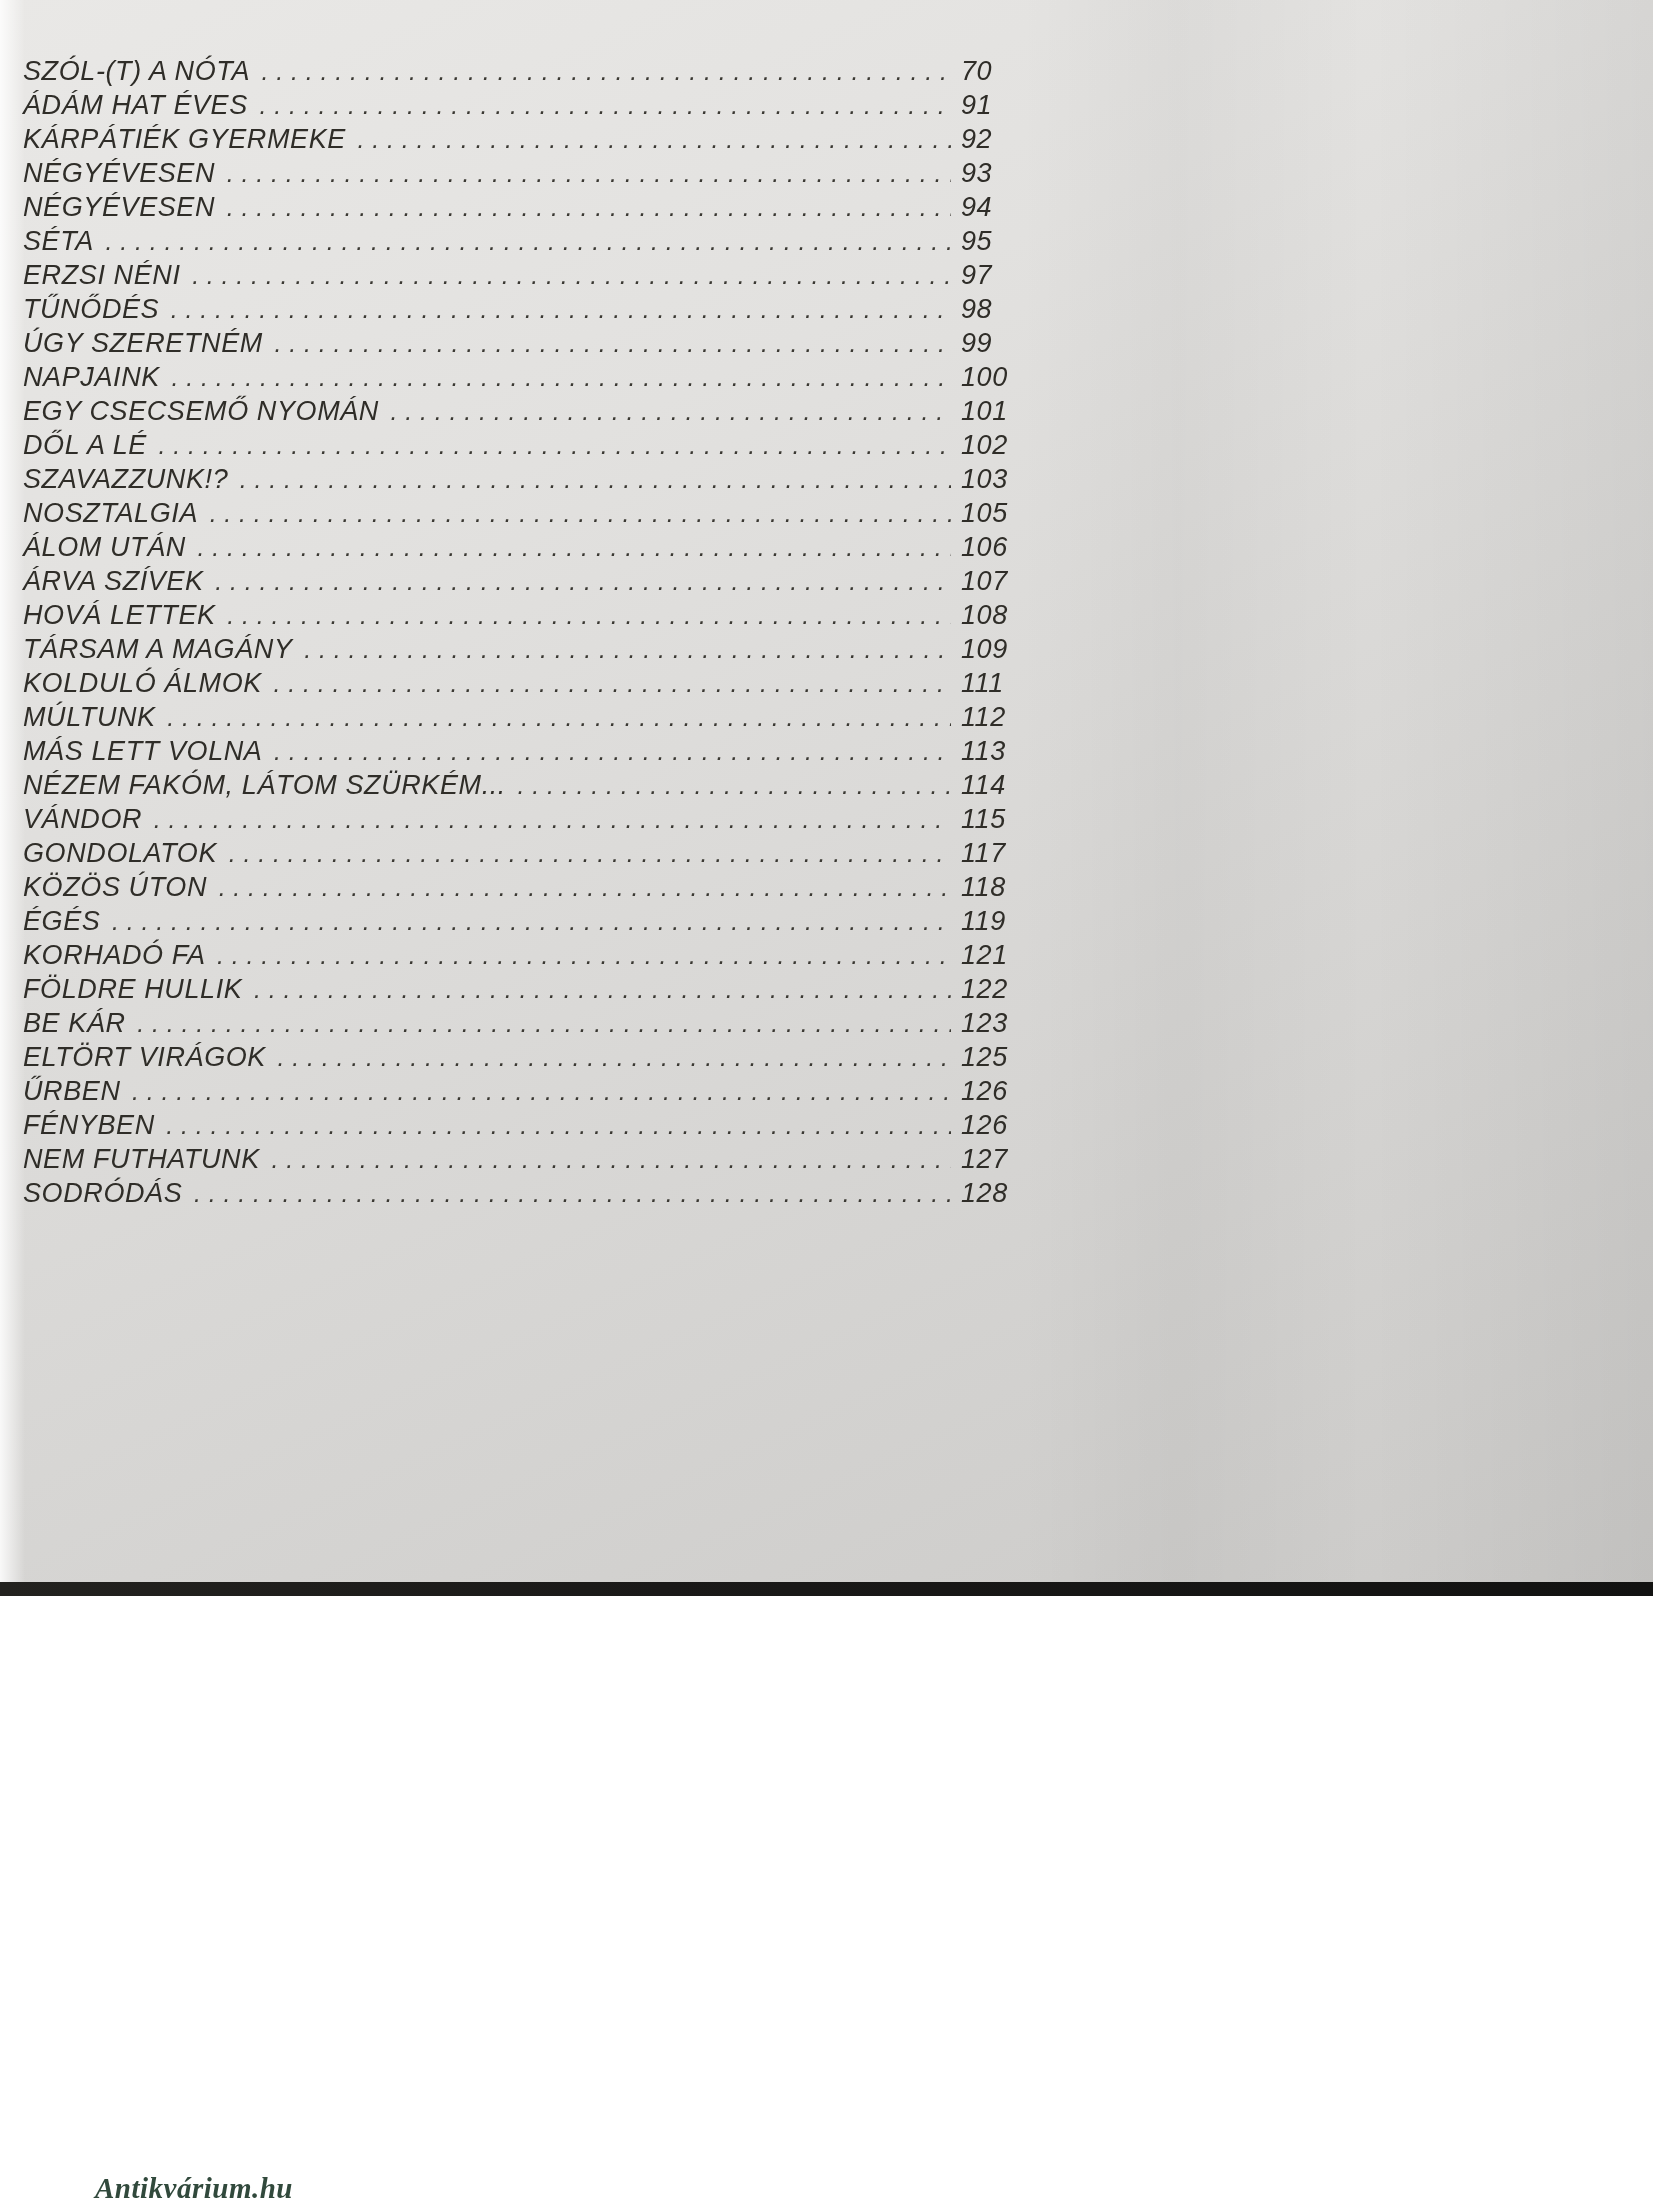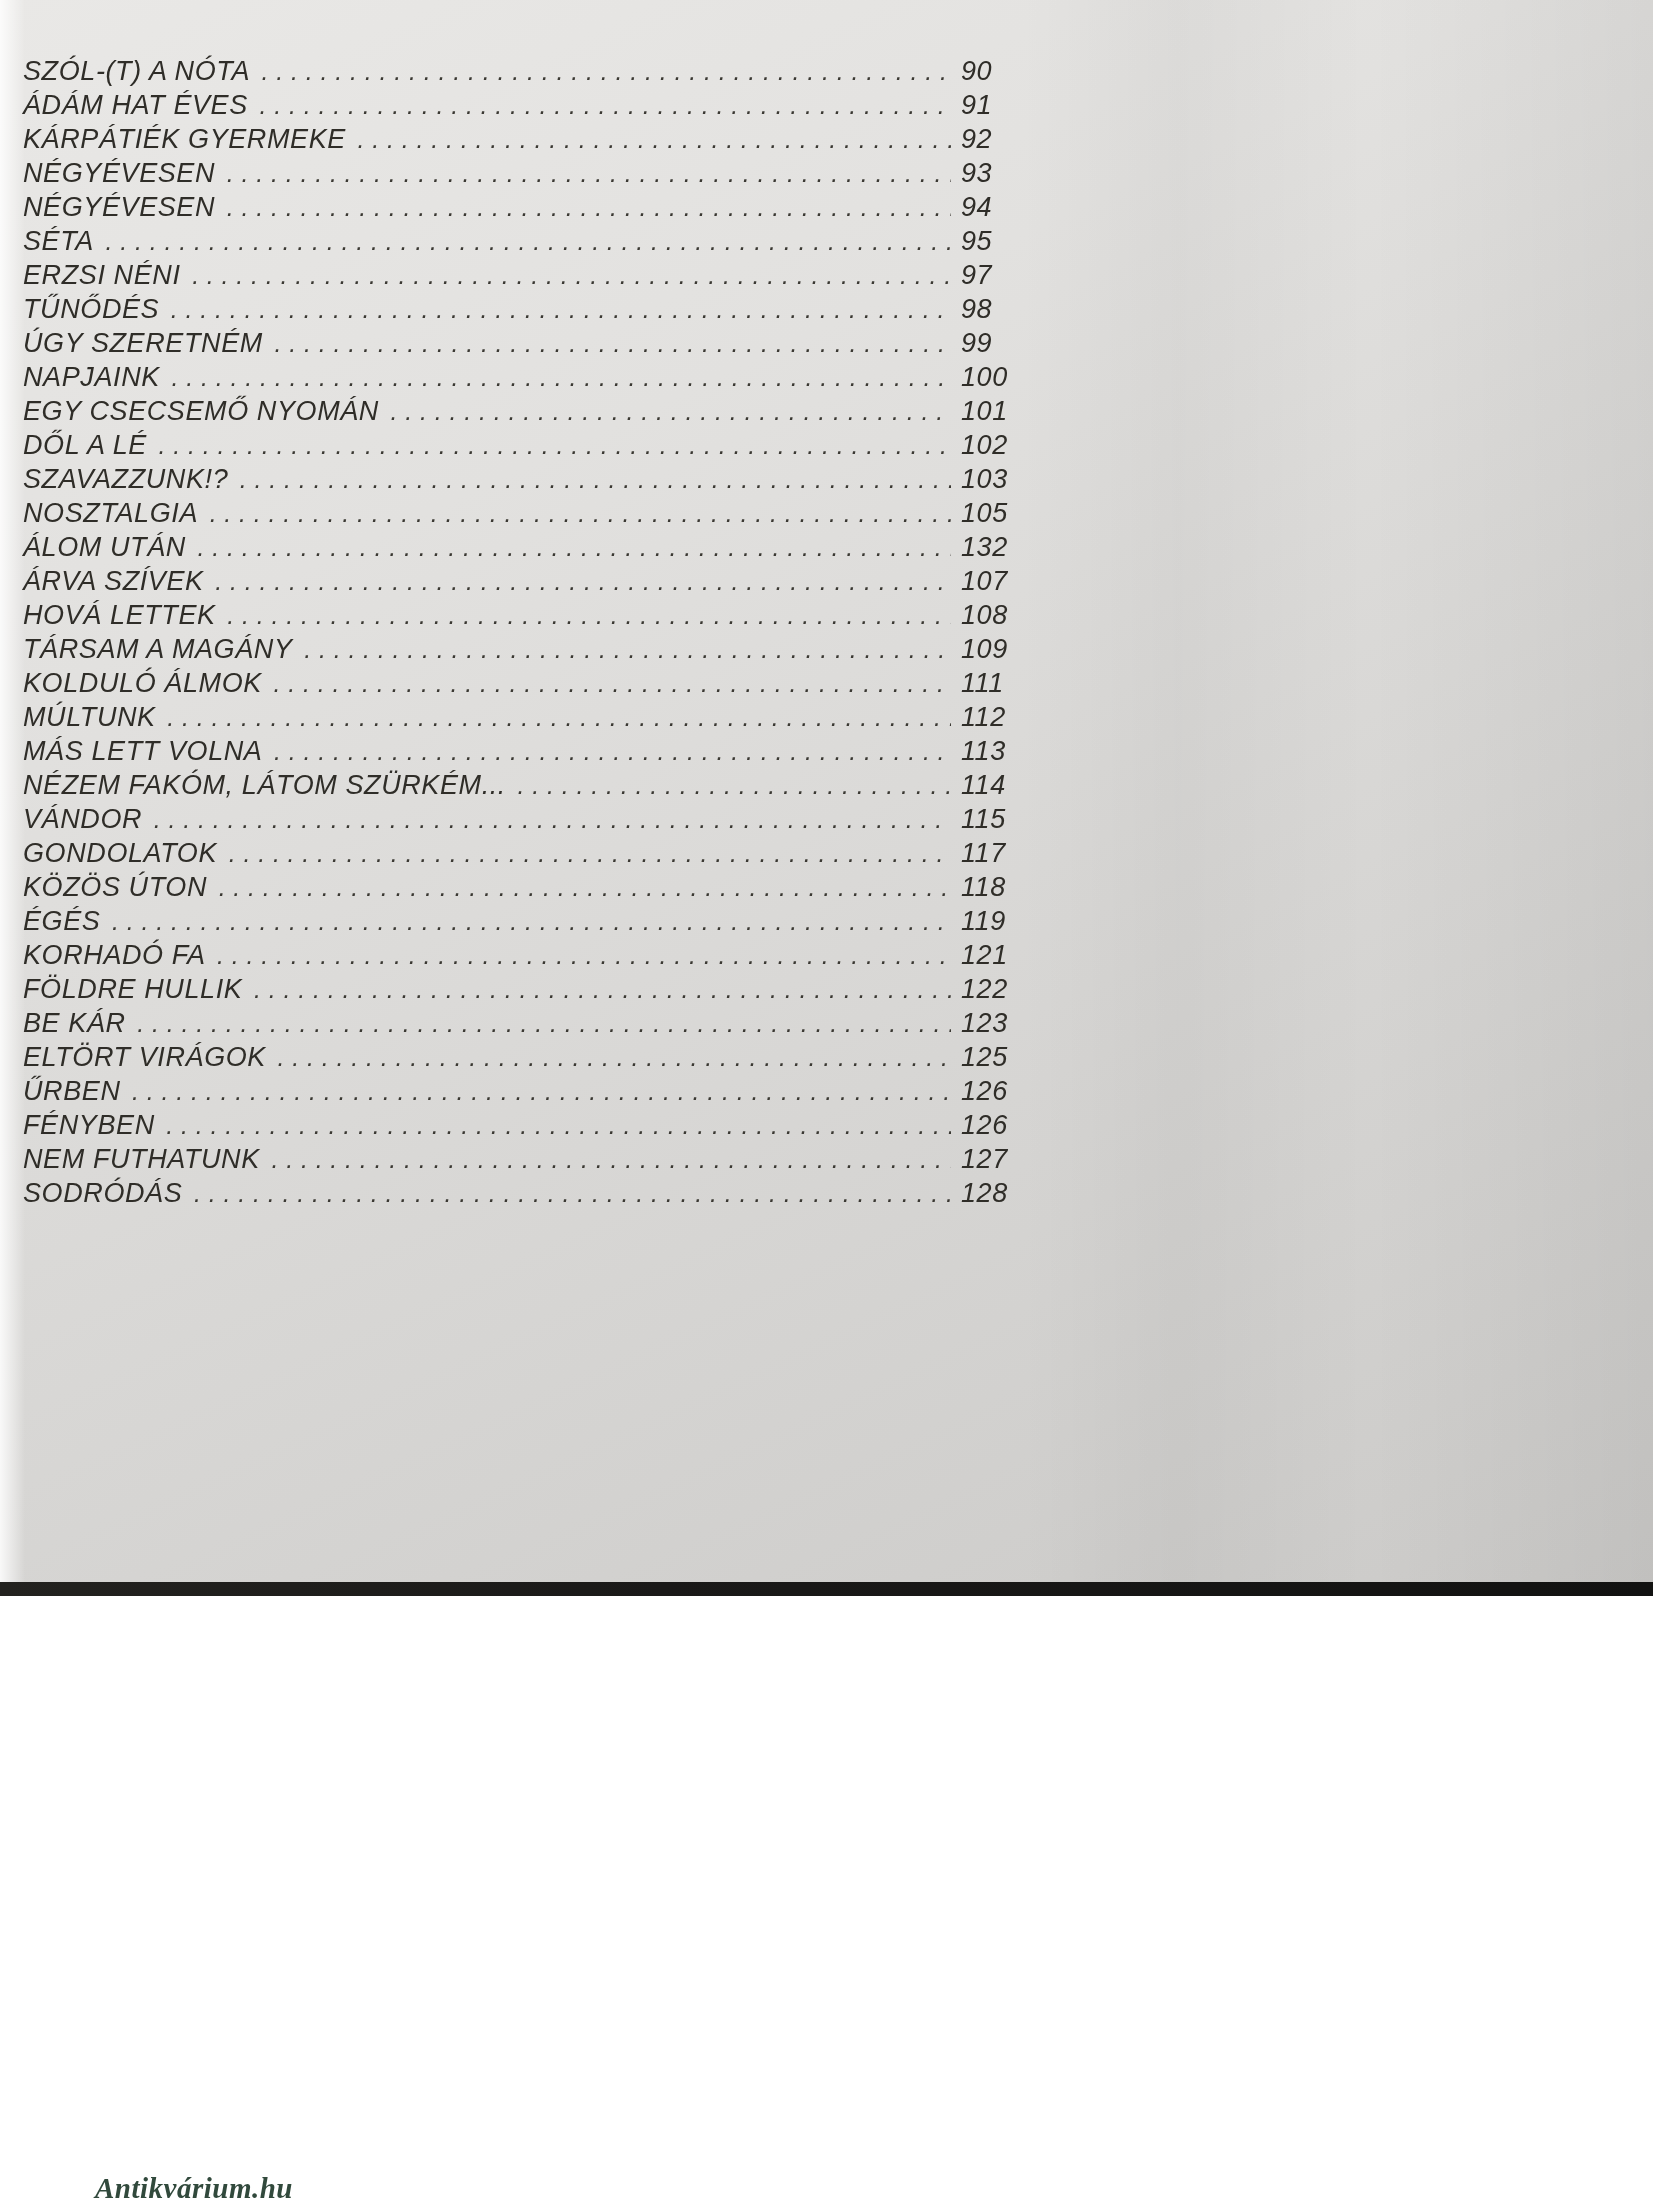--- a/index.html
+++ b/index.html
@@ -104,21 +104,21 @@
 <body>
 
 <div class="page">
   <div class="edge-highlight"></div>
   <div class="curve-shade"></div>
 
   <div class="toc" id="toc">
   <div class="row">
     <span class="title">SZÓL-(T) A NÓTA</span>
     <span class="leader"></span>
-    <span class="pagenum">90</span>
+    <span class="pagenum">70</span>
   </div>
 
   <div class="row">
     <span class="title">ÁDÁM HAT ÉVES</span>
     <span class="leader"></span>
     <span class="pagenum">91</span>
   </div>
 
   <div class="row">
     <span class="title">KÁRPÁTIÉK GYERMEKE</span>
@@ -188,21 +188,21 @@
 
   <div class="row">
     <span class="title">NOSZTALGIA</span>
     <span class="leader"></span>
     <span class="pagenum">105</span>
   </div>
 
   <div class="row">
     <span class="title">ÁLOM UTÁN</span>
     <span class="leader"></span>
-    <span class="pagenum">132</span>
+    <span class="pagenum">106</span>
   </div>
 
   <div class="row">
     <span class="title">ÁRVA SZÍVEK</span>
     <span class="leader"></span>
     <span class="pagenum">107</span>
   </div>
 
   <div class="row">
     <span class="title">HOVÁ LETTEK</span>

